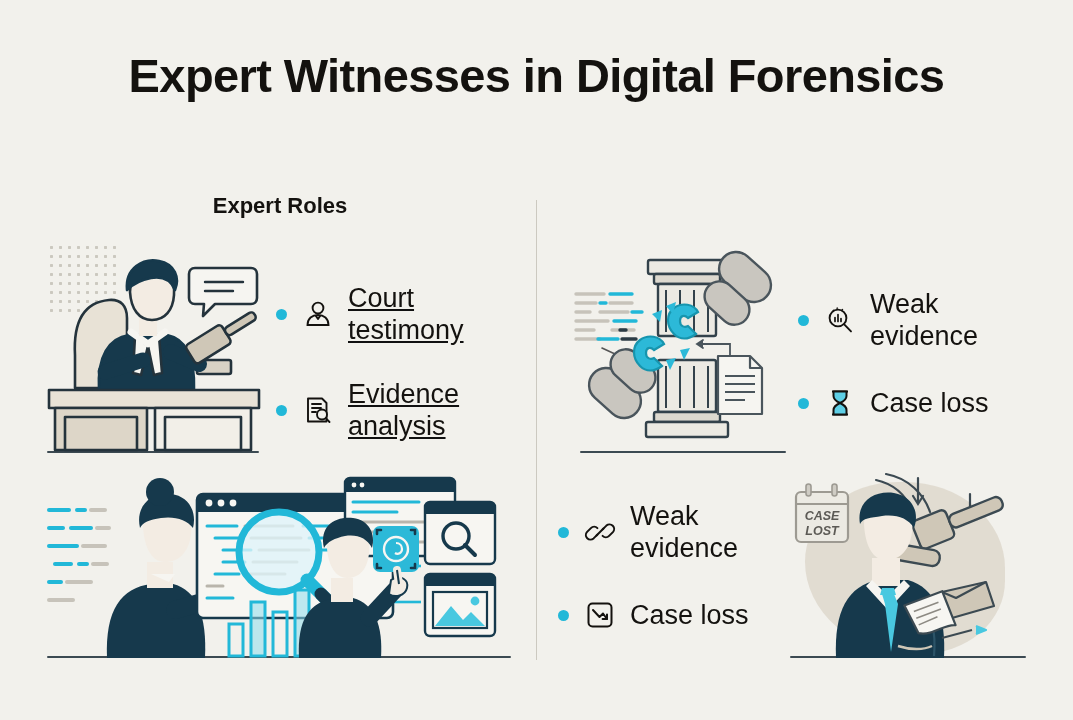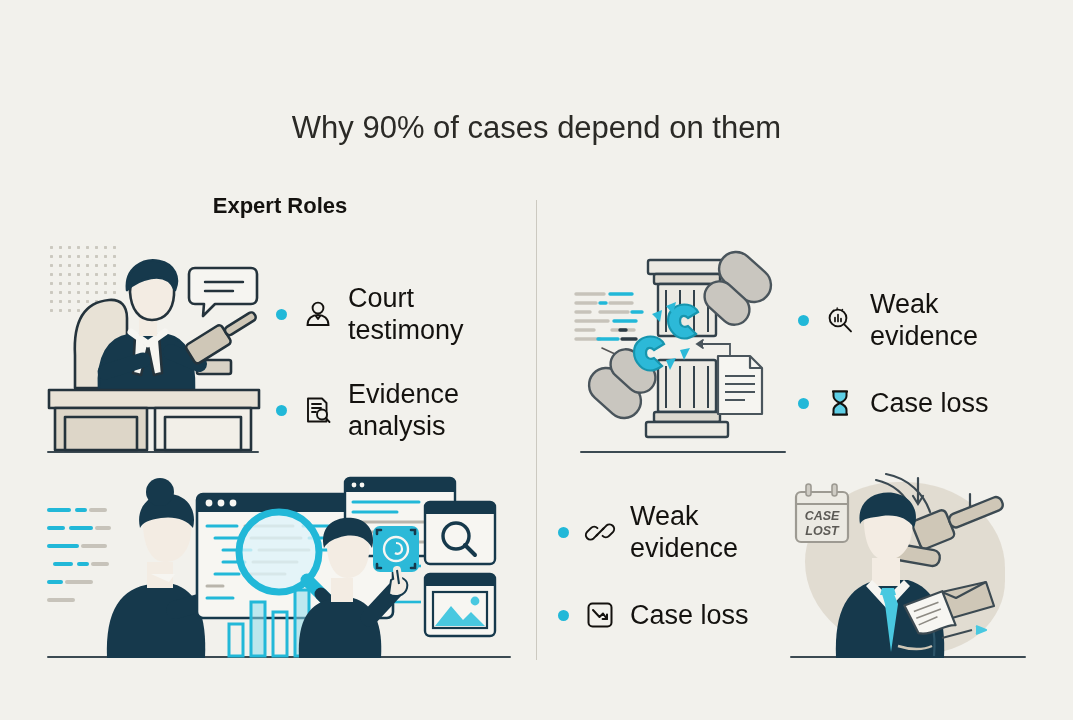--- a/index.html
+++ b/index.html
@@ -54,21 +54,21 @@
     background:#22b8d8;flex:0 0 11px;margin-right:14px;
   }
   .bicon{
     width:34px;height:34px;flex:0 0 34px;margin-right:13px;
     display:flex;align-items:center;justify-content:center;
   }
   .btext{
     font-size:27px;line-height:32px;color:#14120f;
     max-width:176px;
   }
-  #list-tl{left:276px;top:282px;}
+  #list-tl{left:276px;top:282px;text-decoration:underline;}
   #list-tr{left:798px;top:288px;}
   #list-bl{left:558px;top:500px;}
 
   
   .illu{position:absolute;font-style:italic;}
 
   .dotgrid{
     position:absolute;left:47px;top:243px;width:72px;height:72px;
     background-image:radial-gradient(#c9c6bd 1.4px, transparent 1.5px);
     background-size:9px 9px;opacity:.95;
@@ -79,21 +79,21 @@
     background:#ded8cd;opacity:.85;
   }
 
   svg{display:block;overflow:visible;}
 </style>
 </head>
 <body>
 
 <div class="stage">
 
-  <div class="subtitle">Why 90% of cases depend on them</div>
+  <div class="title">Expert Witnesses in Digital Forensics</div>
 
   <div class="col-head" id="head-left">Expert Roles</div>
 
   <div class="v-divider"></div>
   <div class="baseline" id="bl-tl"></div>
   <div class="baseline" id="bl-tr"></div>
   <div class="baseline" id="bl-bl"></div>
   <div class="baseline" id="bl-br"></div>
 
   <div class="dotgrid"></div>

